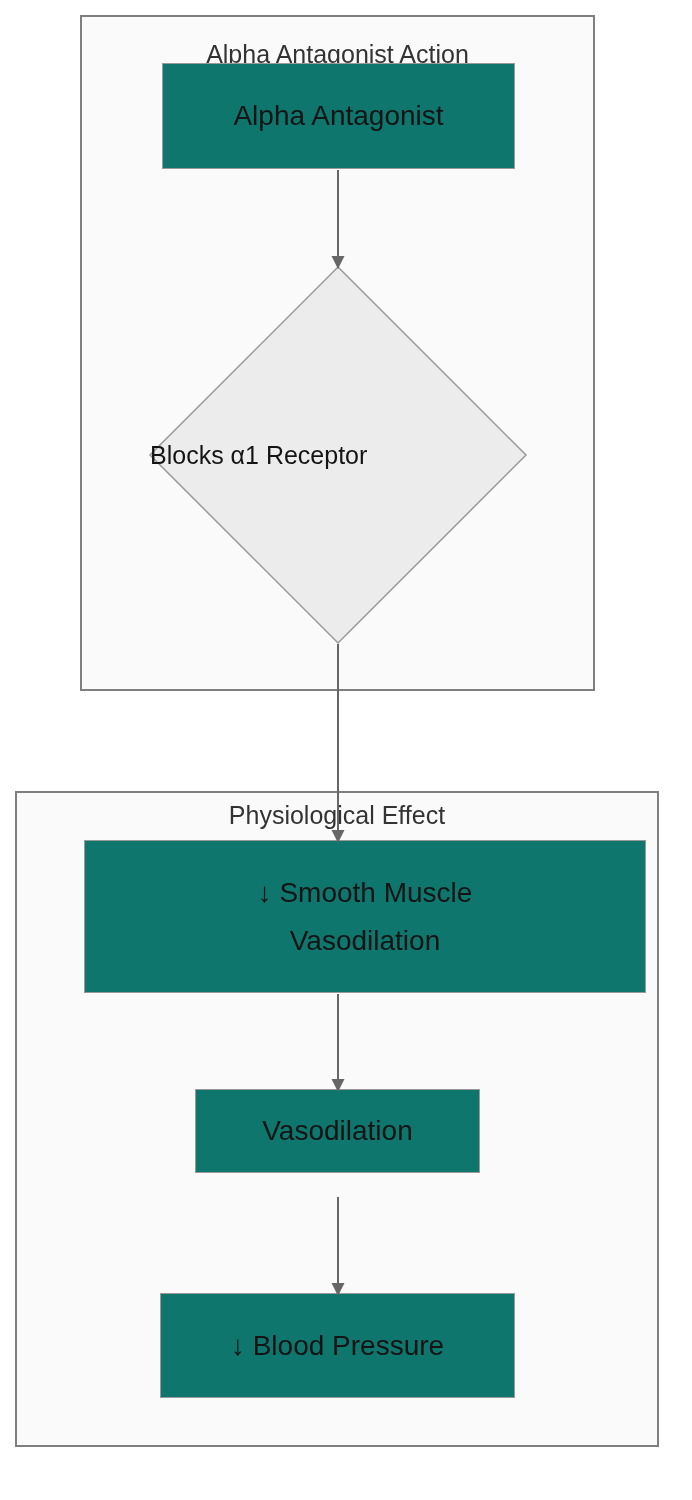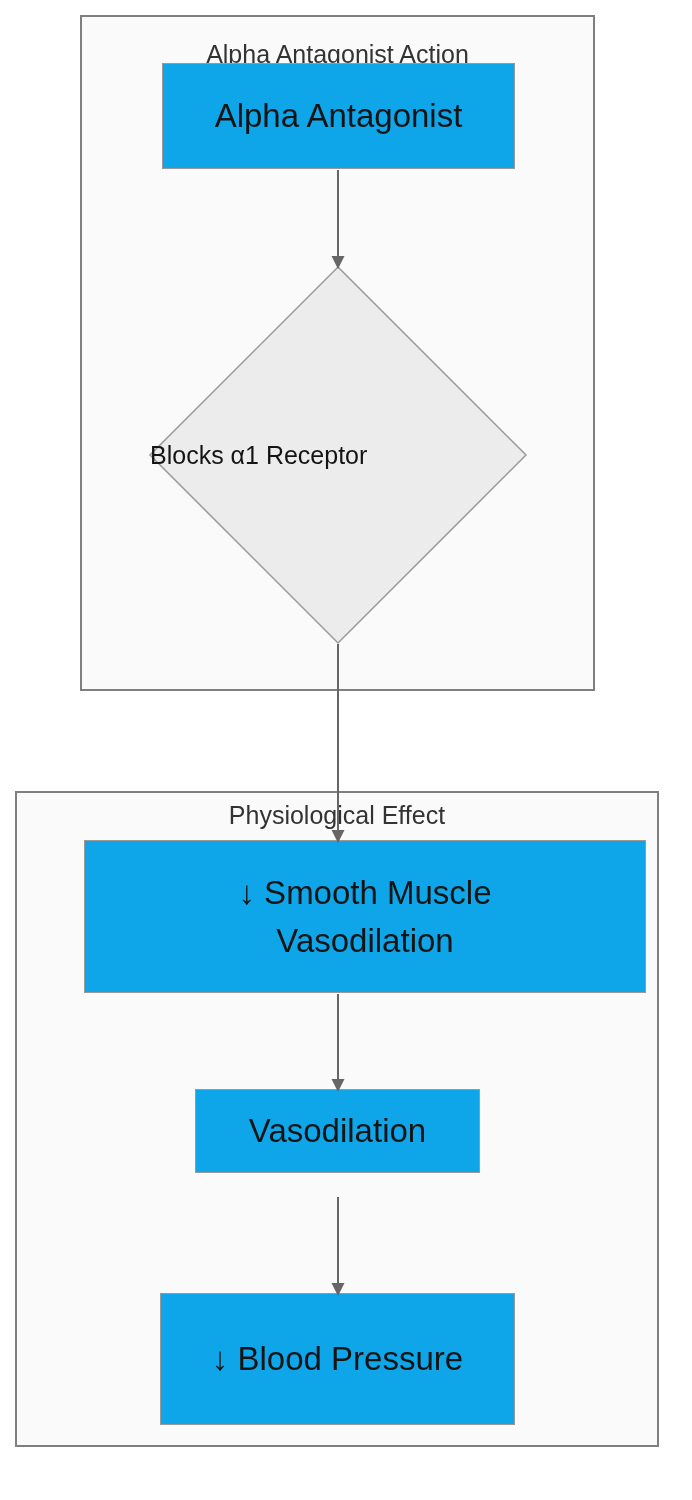--- a/index.html
+++ b/index.html
@@ -24,43 +24,43 @@
   .group-title {
     position: absolute;
     width: 100%;
     text-align: center;
     font-size: 25px;
     line-height: 30px;
     color: #333333;
   }
   .node {
     position: absolute;
-    background: #0ea5e9;
+    background: #0f766e;
     border: 1.5px solid #999999;
     box-sizing: border-box;
     display: flex;
     flex-direction: column;
     align-items: center;
     justify-content: center;
-    font-size: 33px;
+    font-size: 28px;
     line-height: 48px;
     color: #141414;
     text-align: center;
   }
   #group-action   { left: 80px;  top: 15px;   width: 515px; height: 676px; }
   #title-action   { top: 22px; }
   #node-alpha     { left: 162px; top: 63px;   width: 353px; height: 106px; }
   #diamond-svg    { position: absolute; left: 148px; top: 265px; width: 380px; height: 380px; }
   #diamond-label  { position: absolute; left: 150px; top: 431px; width: 376px;
                     text-align: left; font-size: 25px; line-height: 48px; color: #141414; }
   #group-effect   { left: 15px;  top: 791px;  width: 644px; height: 656px; }
   #title-effect   { top: 7px; }
   #node-smooth    { left: 84px;  top: 840px;  width: 562px; height: 153px; }
   #node-vaso      { left: 195px; top: 1089px; width: 285px; height: 84px; }
-  #node-bp        { left: 160px; top: 1293px; width: 355px; height: 132px; }
+  #node-bp        { left: 160px; top: 1293px; width: 355px; height: 105px; }
   #edges-svg {
     position: absolute;
     left: 0; top: 0;
     width: 692px; height: 1500px;
     pointer-events: none;
     z-index: 10;
   }
   .edge-line { stroke: #666666; stroke-width: 2; }
   .edge-head { fill: #666666; }
   .diamond-shape { fill: #ececec; stroke: #999999; stroke-width: 1.5; }

